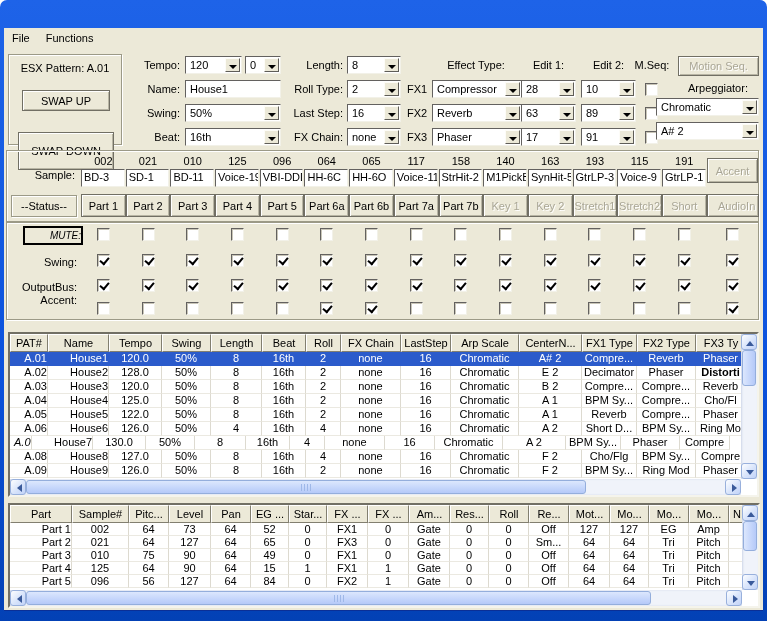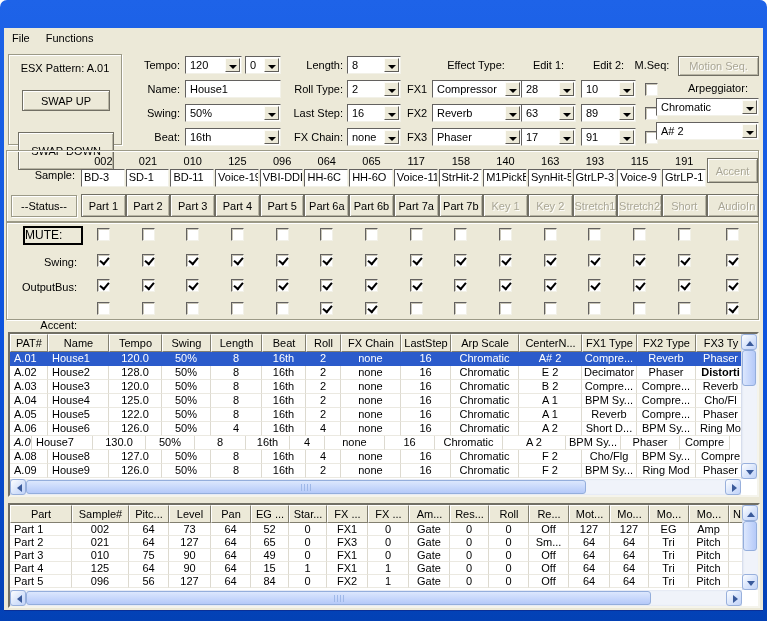--- a/index.html
+++ b/index.html
@@ -70,41 +70,41 @@
   
   .datatable { position:absolute; background:#fff; border:2px solid; border-color:#716F64 #F5F4EC #F5F4EC #716F64; overflow:hidden; }
   .thead { position:absolute; left:0; top:0; display:flex; }
   .th { height:18px; background:#ECE9D8; border:1px solid; border-color:#FFFFFF #827F70 #827F70 #FFFFFF;
     font-size:11px; display:flex; align-items:center; justify-content:center; flex:0 0 auto;
     overflow:hidden; white-space:nowrap; }
   .tbody { position:absolute; left:0; top:18px; }
   .tr { display:flex; }
   .td { flex:0 0 auto; border-right:1px solid #DDDAD0; border-bottom:1px solid #EBE9E1; font-size:11px;
     text-align:center; overflow:hidden; white-space:nowrap; }
-  .td.left { text-align:left; padding-left:4px; }
+  .td.left { text-align:right; padding-left:4px; }
   .tr.selected { background:#2B5BCB; }
   .tr.selected .td { color:#fff; border-right-color:#2B5BCB; border-bottom-color:#2B5BCB; }
 
   
   .vscroll,.hscroll { position:absolute; background:#F0F3FA; box-shadow:inset 1px 0 2px rgba(140,160,200,.35); }
   .sbtn { position:absolute; width:16px; height:16px; border:1px solid #98B0DC; border-radius:3px;
     background:linear-gradient(135deg,#FDFEFF 0%,#D8E4FB 55%,#C2D3F8 100%); }
   .sbtn i { position:absolute; border:4px solid transparent; }
   .sbtn.up i    { left:4px; top:2px;  border-bottom:5px solid #3A5A9B; }
   .sbtn.down i  { left:4px; top:6px;  border-top:5px solid #3A5A9B; }
   .sbtn.leftb i { left:2px; top:4px;  border-right:5px solid #3A5A9B; }
   .sbtn.rightb i{ left:6px; top:4px;  border-left:5px solid #3A5A9B; }
   .vthumb { position:absolute; left:1px; width:14px; border:1px solid #94AEDC; border-radius:3px;
     background:linear-gradient(90deg,#DCE7FD 0%,#C4D5FB 60%,#B5C9F8 100%); }
   .hthumb { position:absolute; top:1px; height:14px; border:1px solid #94AEDC; border-radius:3px;
     background:linear-gradient(180deg,#DCE7FD 0%,#C4D5FB 60%,#B5C9F8 100%); }
   .hthumb::after { content:''; position:absolute; left:50%; top:3px; width:10px; height:7px; margin-left:-5px;
     background:repeating-linear-gradient(90deg,#9FB8E8 0 1px,transparent 1px 3px); }
 
-  .mutebox { position:absolute; border:2px solid #000; font-size:12px; text-align:left; }
+  .mutebox { position:absolute; border:2px solid #000; font-size:10px; text-align:right;font-style:italic; }
   .statusbox { position:absolute; font-size:11px; text-align:center; color:#000; }
 </style>
 </head>
 <body>
 
 <div class="window">
 
   <div class="menubar"><div class="menu-item">File</div><div class="menu-item">Functions</div></div>
 
   <div class="main">
@@ -230,21 +230,21 @@
           <div class="btn partbtn disabled" style="flex: 0 0 52px; padding-left: 8px;">AudioIn</div>
         </div>
       <div class="statusbox etched" style="left:4px;top:44px;width:66px;height:22px;line-height:20px;">--Status--</div>
       <div class="btn abs disabled" style="left:700px;top:7px;width:51px;height:25px;">Accent</div>
     </div>
 
     <div class="abs etched" style="left:2px;top:175px;width:753px;height:98px;">
       <div class="mutebox" style="left:16px;top:3px;width:60px;height:19px;line-height:15px;">MUTE:</div>
       <div class="flabel r" style="left:0;top:33px;width:70px;">Swing:</div>
       <div class="flabel r" style="left:0;top:58px;width:70px;">OutputBus:</div>
-      <div class="flabel r" style="left:0;top:96px;width:70px;">Accent:</div>
+      <div class="flabel r" style="left:0;top:71px;width:70px;">Accent:</div>
       <div class="cbrow" style="top:5px;">
           <div class="cbcell">
             <div class="checkbox"></div>
           </div>
           <div class="cbcell">
             <div class="checkbox"></div>
           </div>
           <div class="cbcell">
             <div class="checkbox"></div>
           </div>

